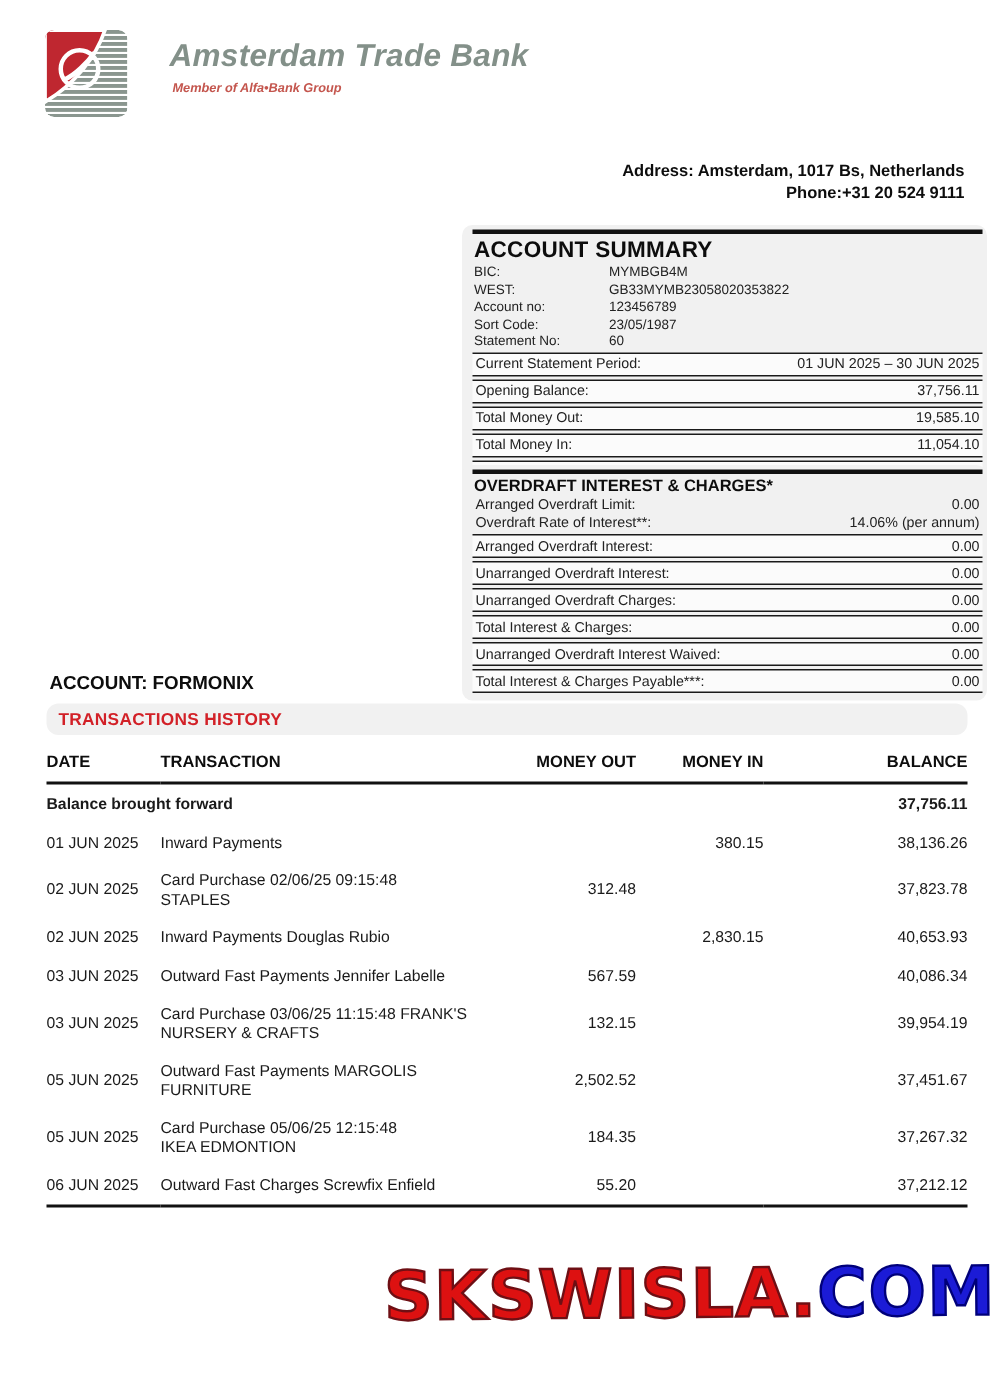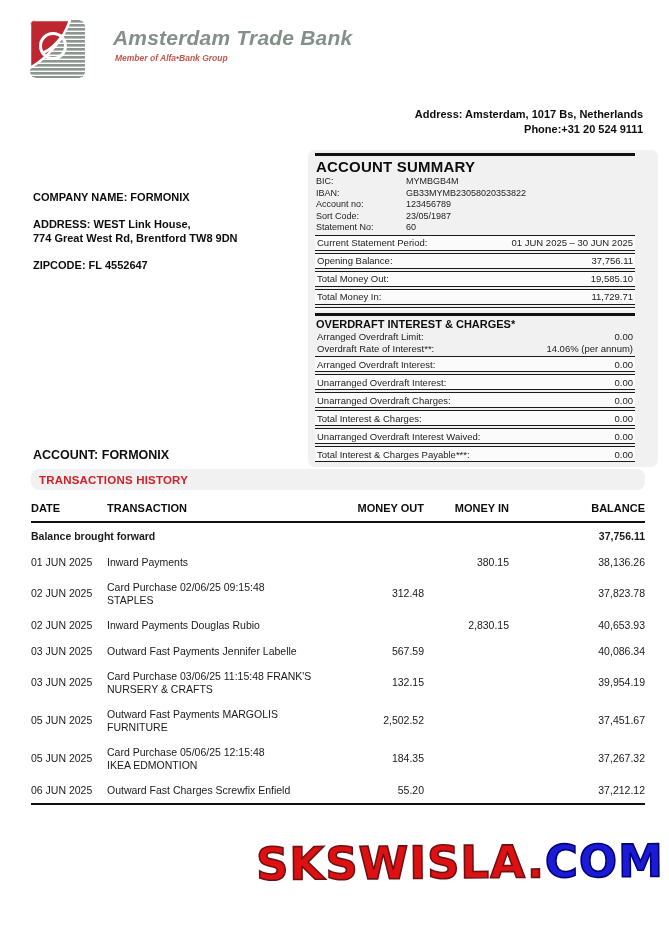--- a/index.html
+++ b/index.html
@@ -26,21 +26,21 @@
     font-size:11px; font-weight:bold; color:#0d0d0d; line-height:15px;
   }
 
   
   .company { position:absolute; top:190px; left:33px; width:275px; font-size:11px; font-weight:bold; line-height:14px; color:#0d0d0d; }
   .company .gap { height:13px; }
 
   
   .graybox {
     position:absolute; left:308px; width:350px;
-    background:#f1f1f1; border-radius:7px; padding:3px 23px 5px 7px;
+    background:#f1f1f1; border-radius:7px; padding:3px 3px 5px 7px;
   }
   .summary-box { top:150px; }
   .overdraft-box { top:310px; }
   .topline { border-top:3px solid #111; }
   .box-title-lg { font-size:15px; font-weight:bold; color:#0d0d0d; padding:2px 1px 1px; letter-spacing:0.2px; }
   .box-title-sm { font-size:11px; font-weight:bold; color:#0d0d0d; padding:2px 1px 1px; }
 
   .info-row { display:flex; font-size:9px; line-height:11.5px; color:#222; padding:0 1px; }
   .info-label { width:90px; flex:0 0 auto; }
   .info-value { flex:1; }
@@ -110,41 +110,33 @@
       <div class="brand-tagline">Member of Alfa•Bank Group</div>
     </div>
   </div>
 
 
   <div class="contact">
     <div>Address: Amsterdam, 1017 Bs, Netherlands</div>
     <div>Phone:+31 20 524 9111</div>
   </div>
 
-  <div class="company">
-    <div>COMPANY NAME: FORMONIX</div>
-    <div class="gap"></div>
-    <div>ADDRESS: WEST Link House,</div>
-    <div>774 Great West Rd, Brentford TW8 9DN</div>
-    <div class="gap"></div>
-    <div>ZIPCODE: FL 4552647</div>
-  </div>
 
   <div class="graybox summary-box">
     <div class="topline"></div>
     <div class="box-title-lg">ACCOUNT SUMMARY</div>
     <div>
 
         <div class="info-row">
           <span class="info-label">BIC:</span>
           <span class="info-value">MYMBGB4M</span>
         </div>
 
         <div class="info-row">
-          <span class="info-label">IBAN:</span>
+          <span class="info-label">WEST:</span>
           <span class="info-value">GB33MYMB23058020353822</span>
         </div>
 
         <div class="info-row">
           <span class="info-label">Account no:</span>
           <span class="info-value">123456789</span>
         </div>
 
         <div class="info-row">
           <span class="info-label">Sort Code:</span>
@@ -168,21 +160,21 @@
           <span>37,756.11</span>
         </div>
 
         <div class="srow">
           <span>Total Money Out:</span>
           <span>19,585.10</span>
         </div>
 
         <div class="srow">
           <span>Total Money In:</span>
-          <span>11,729.71</span>
+          <span>11,054.10</span>
         </div>
 
         <div class="srow">
           <span>Closing Balance:</span>
           <span>32,604.11</span>
         </div>
       </div>
   </div>
 
   <div class="graybox overdraft-box">

